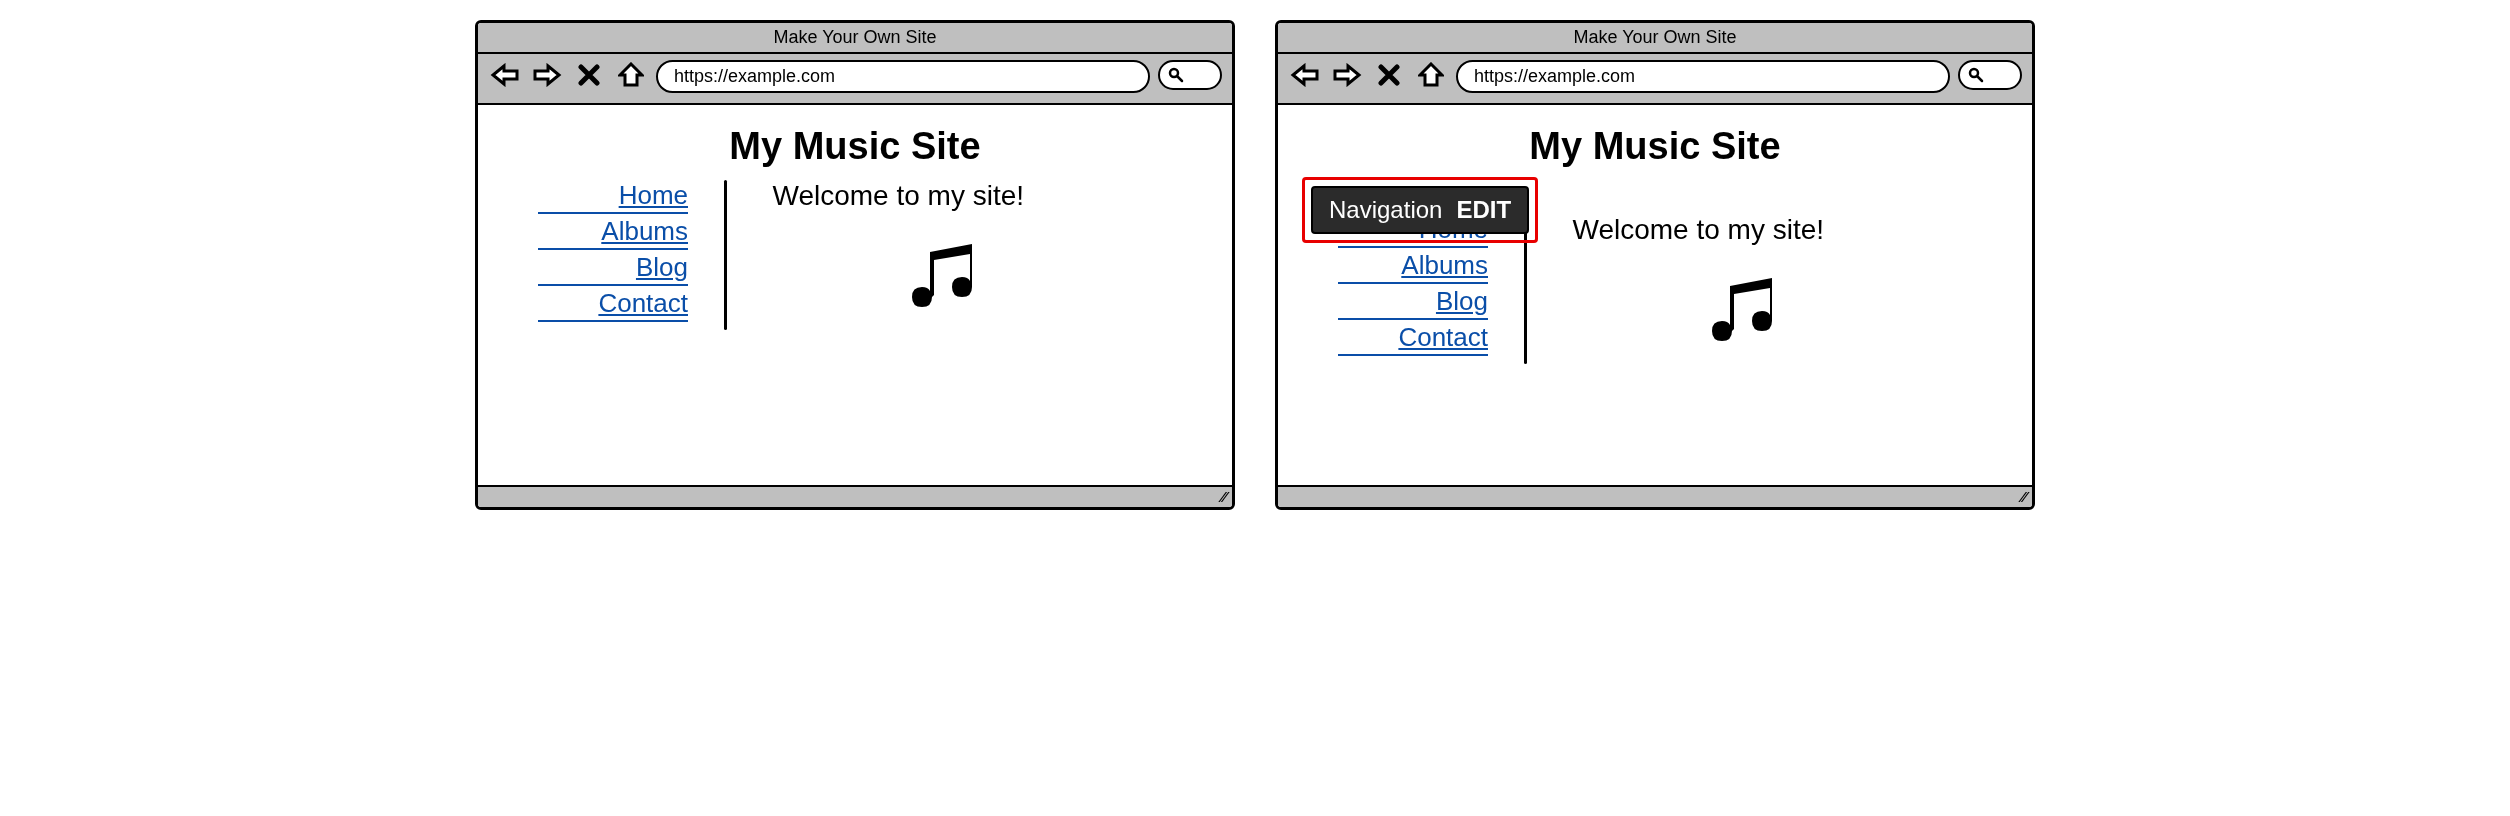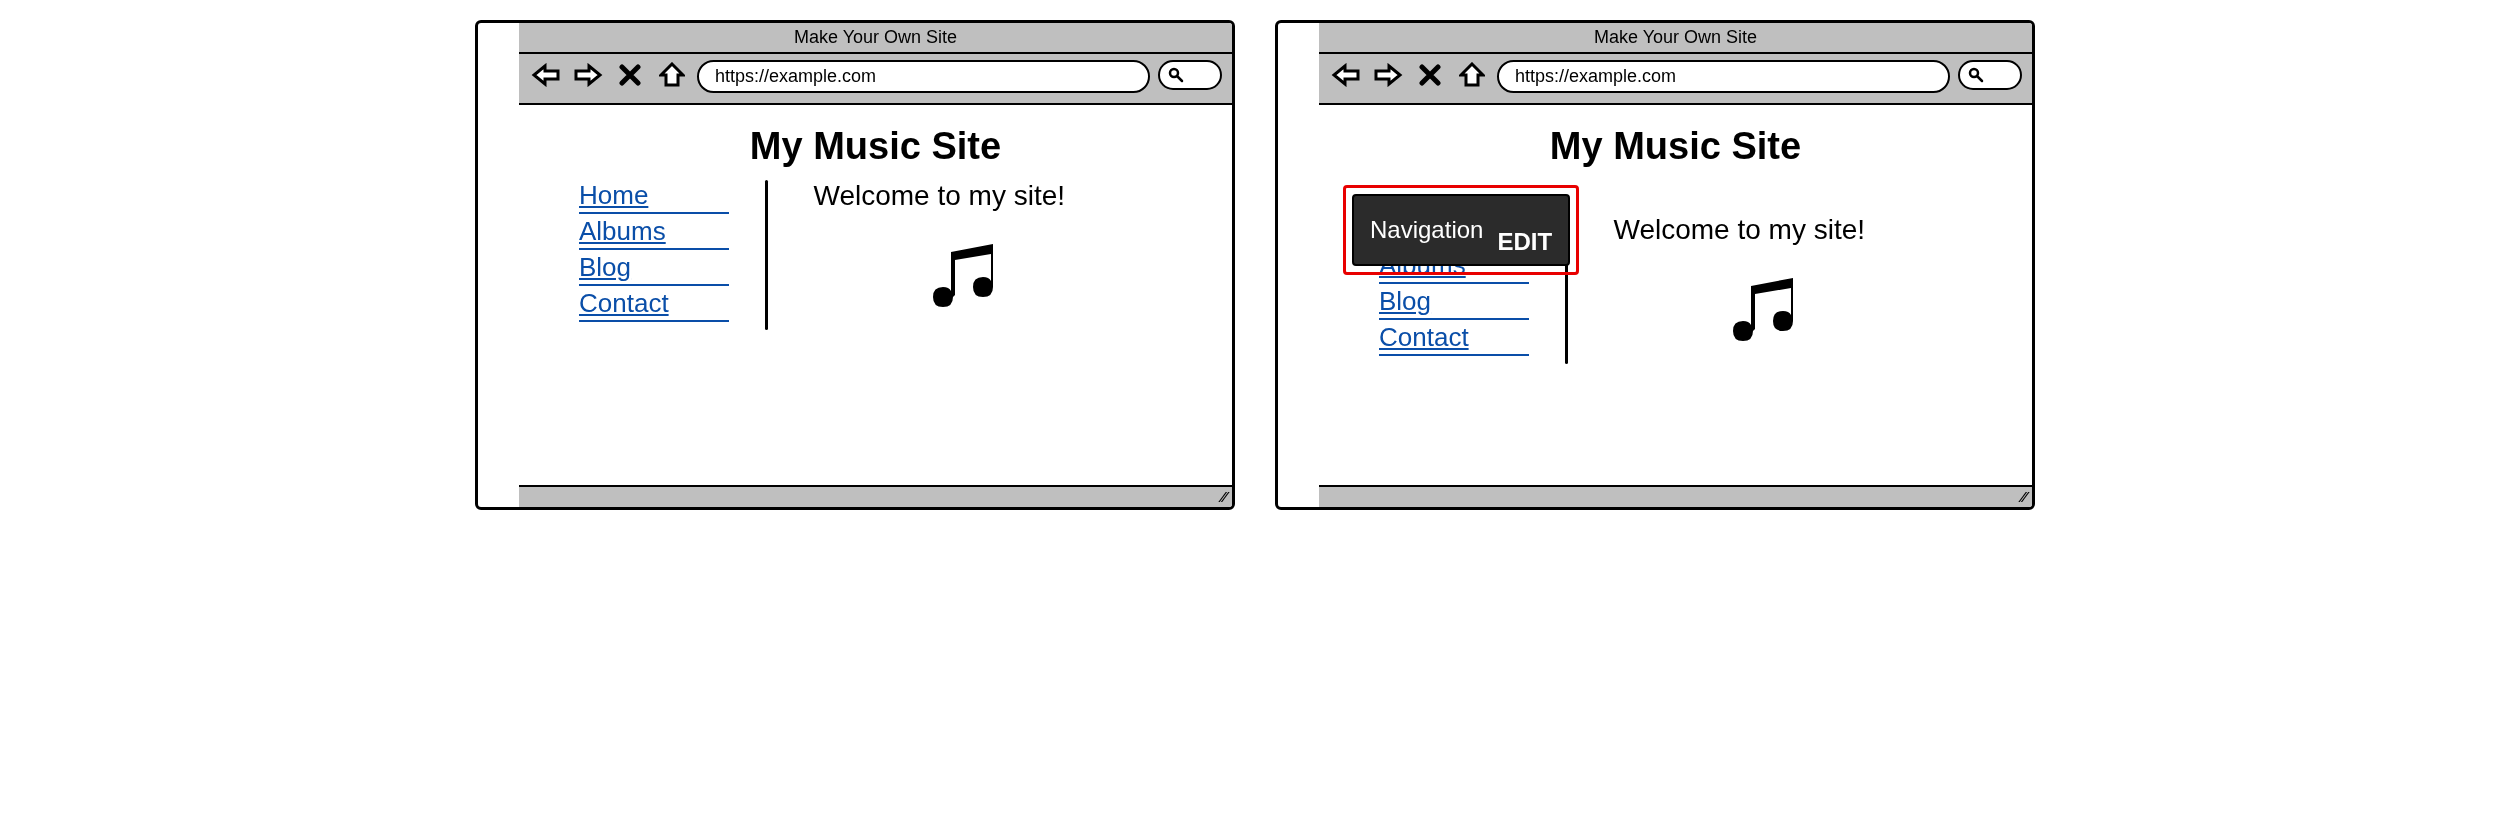--- a/index.html
+++ b/index.html
@@ -10,21 +10,20 @@
       display: flex;
       gap: 40px;
       justify-content: center;
     }
     .browser {
       width: 760px;
       border: 3px solid #000;
       border-radius: 6px;
       overflow: hidden;
       background: #fff;
-      padding-left: 41px;
     }
     .titlebar {
       background: #bfbfbf;
       text-align: center;
       font-size: 18px;
       padding: 4px 0;
       border-bottom: 2px solid #000;
     }
     .toolbar {
       background: #bfbfbf;
@@ -74,20 +73,21 @@
       font-weight: bold;
       margin-bottom: 12px;
     }
     .body-area {
       display: flex;
       gap: 24px;
       margin-left: 40px;
     }
     .nav-list {
       min-width: 150px;
+      text-align: right;
     }
     .nav-item {
       color: #0a4ea8;
       font-size: 26px;
       text-decoration: underline;
       border-bottom: 2px solid #0a4ea8;
       padding-bottom: 1px;
       margin-bottom: 2px;
       cursor: pointer;
       width: 150px;
@@ -123,41 +123,40 @@
       position: absolute;
       right: 6px;
       bottom: 2px;
       font-style: italic;
       font-weight: bold;
       font-size: 14px;
     }
     .annot-overlay {
       position: absolute;
       left: 24px;
-      top: 80px;
+      top: 72px;
     }
     .annot-redbox {
       border: 3px solid #e80000;
       padding: 6px;
       border-radius: 4px;
     }
     .annot-blackbox {
       background: #2b2b2b;
       color: #fff;
       padding: 8px 16px;
       font-size: 24px;
       border-radius: 4px;
       display: flex;
       align-items: center;
       gap: 14px;
       border: 2px solid #000;
     }
     .annot-edit {
       font-weight: bold;
-      margin-top: 24px;
     }
   </style>
 </head>
 <body>
 
 <div class="browser">
   <div class="titlebar">Make Your Own Site</div>
   <div class="toolbar">
     <div class="icon-btn">
       <svg width="30" height="24" viewBox="0 0 30 24">

